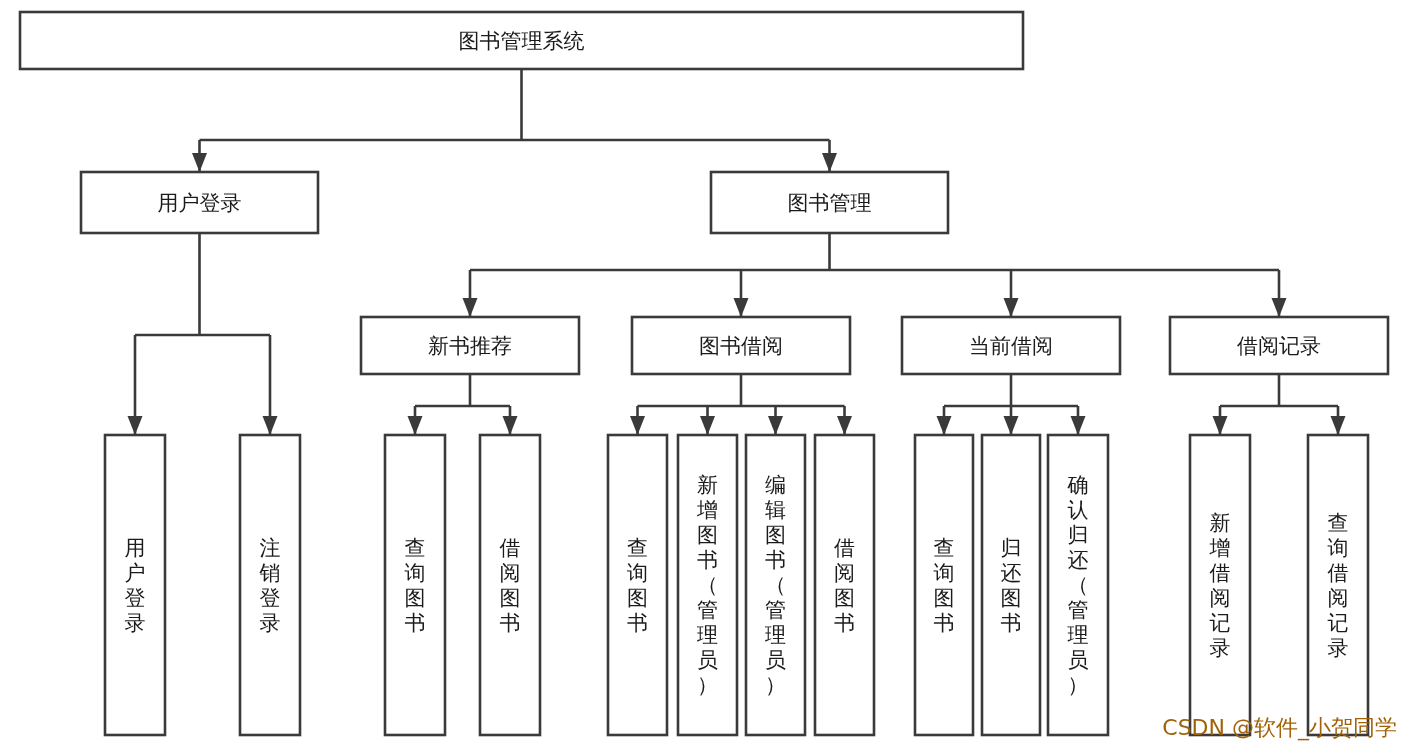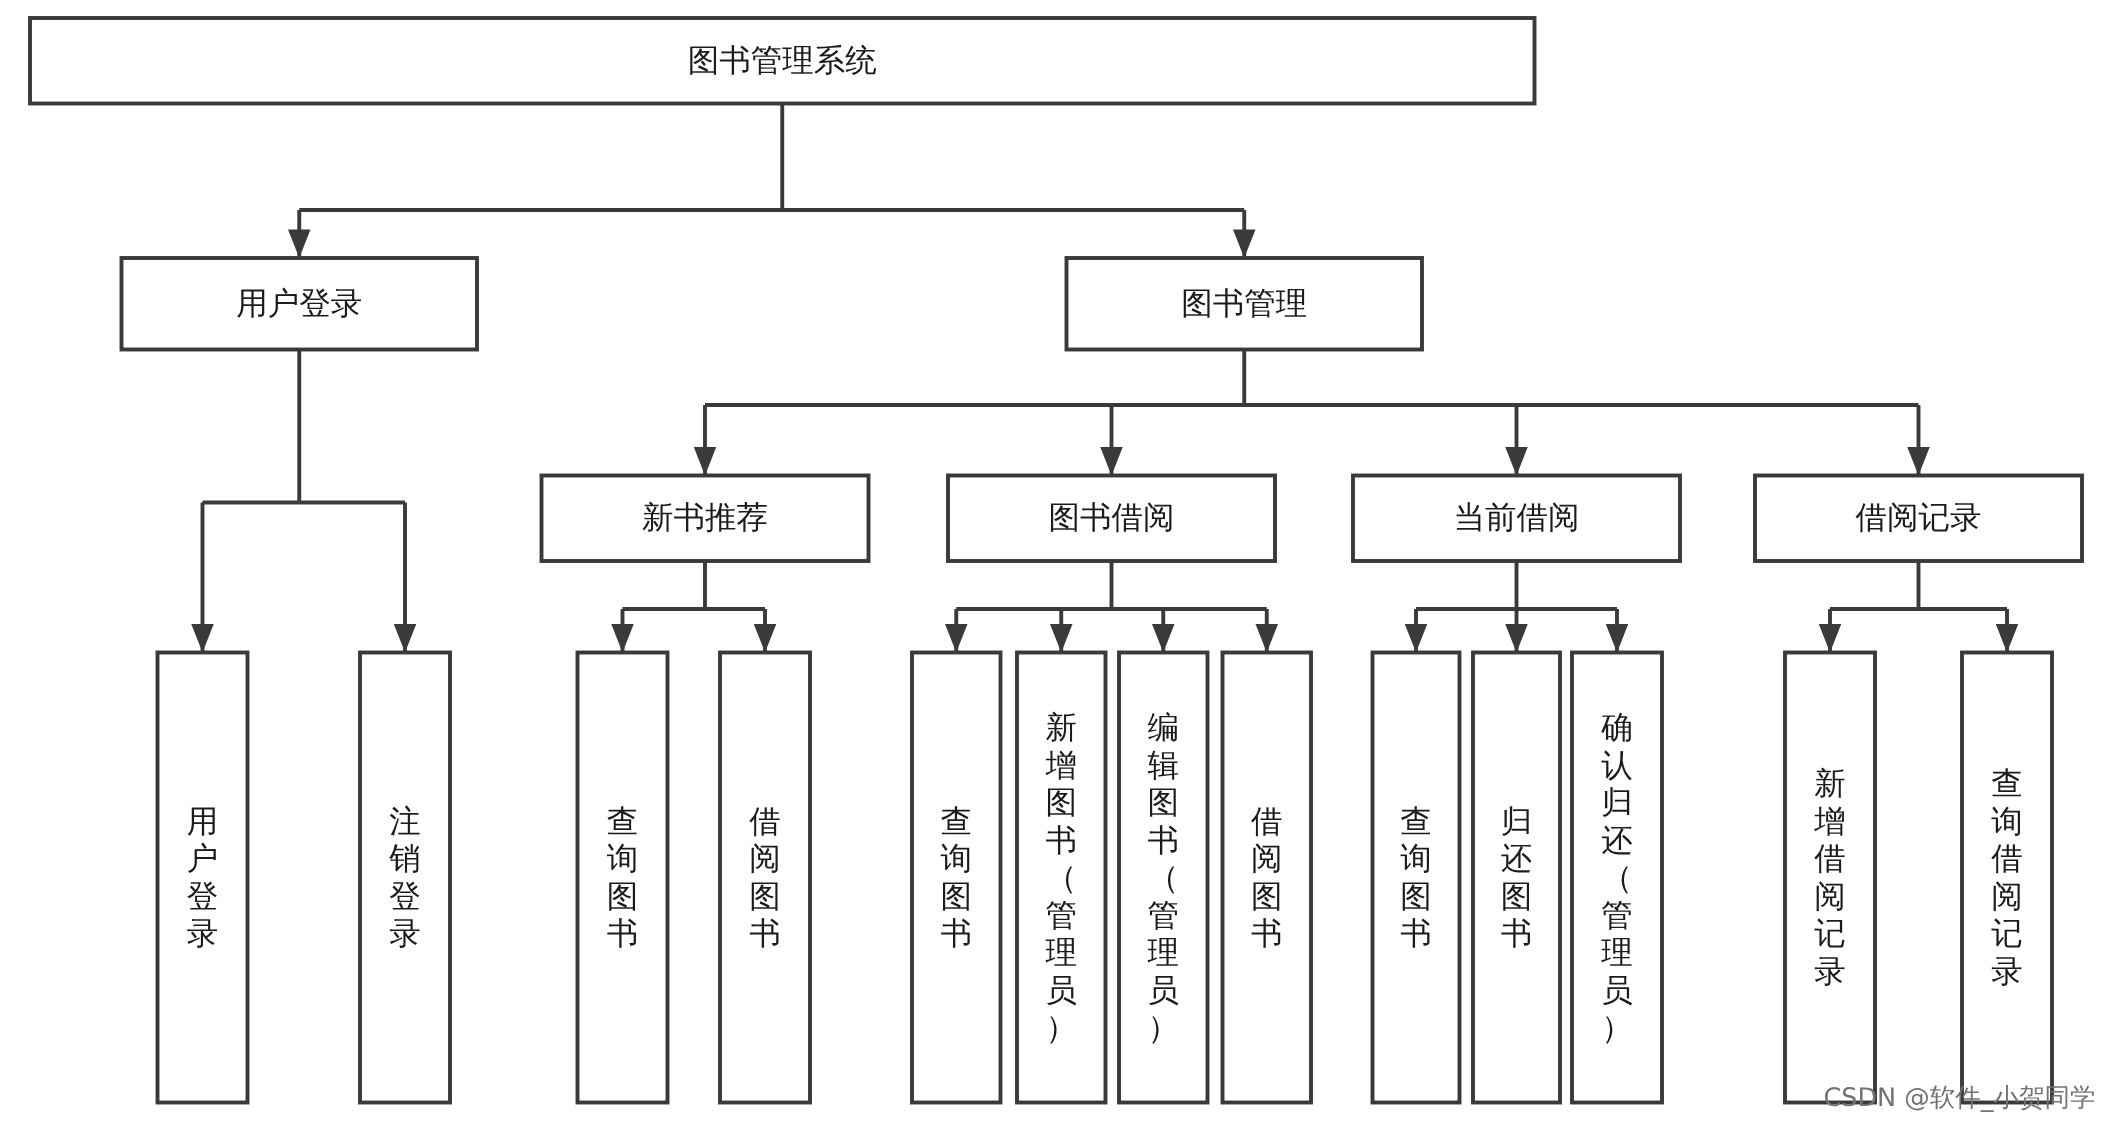--- a/index.html
+++ b/index.html
@@ -51,22 +51,22 @@
   }
   .arrow-head {
     fill: #3a3a3a;
     stroke: none;
   }
   .watermark {
     position: absolute;
     right: 8px;
     bottom: 4px;
     font-family: "DejaVu Sans", "Liberation Sans", sans-serif;
-    font-size: 17px;
-    color: #737373;
+    font-size: 22px;
+    color: #a16207;
     white-space: nowrap;
     pointer-events: none;
   }
 </style>
 </head>
 <body>
 
 <div id="diagram-root">
   <svg class="diagram" viewBox="0 0 1405 747">
     <g id="edges-layer">

